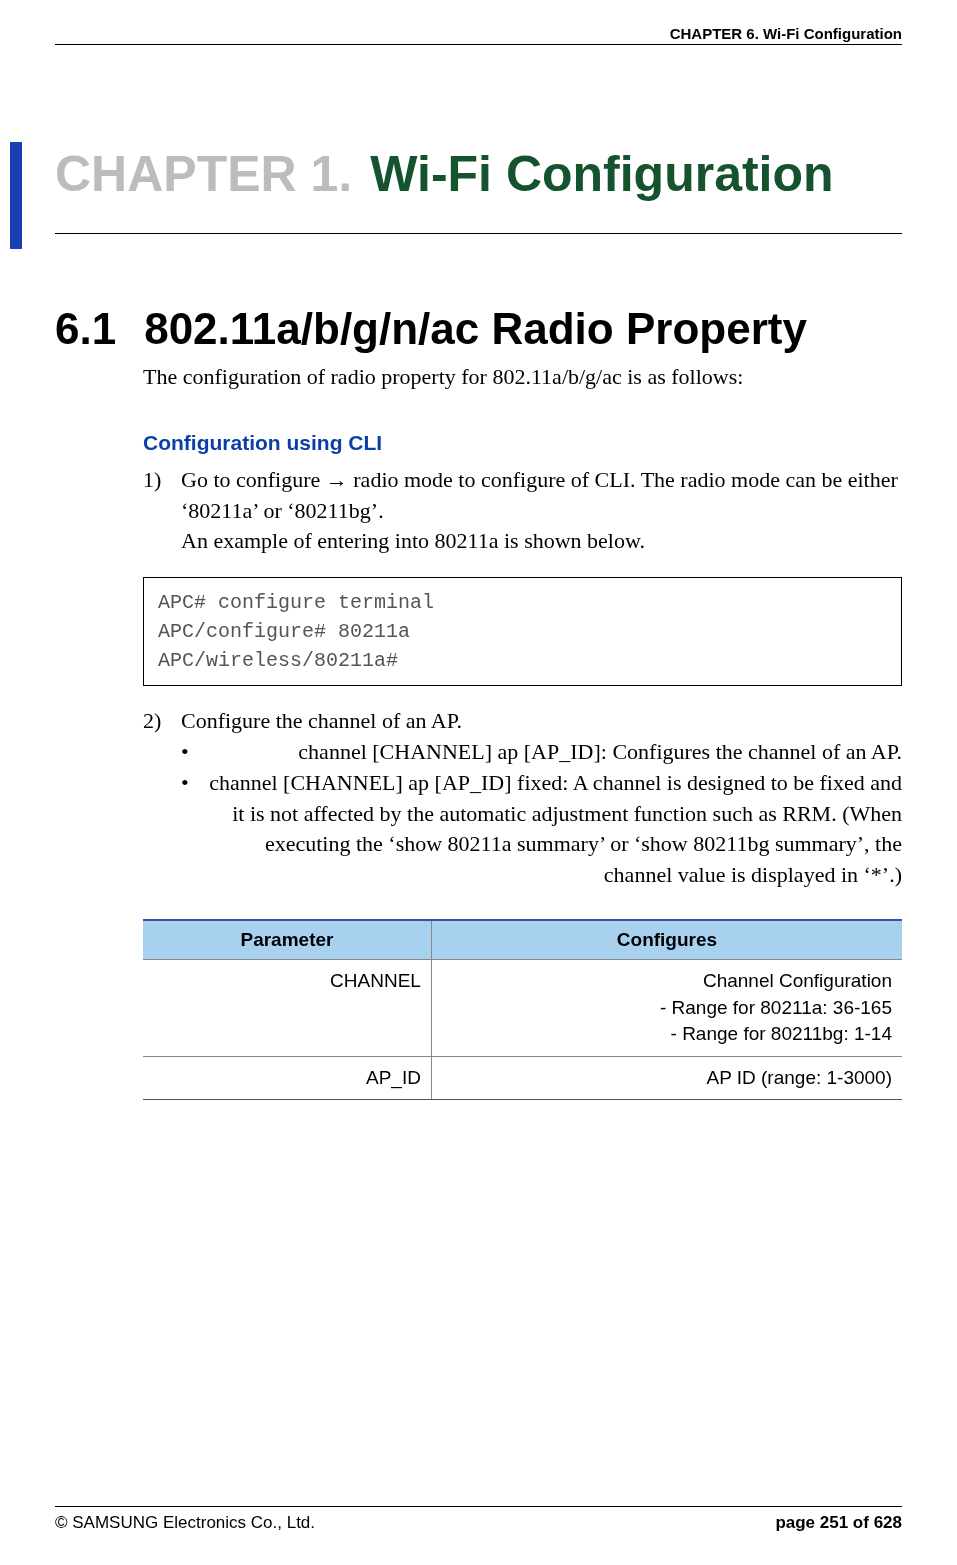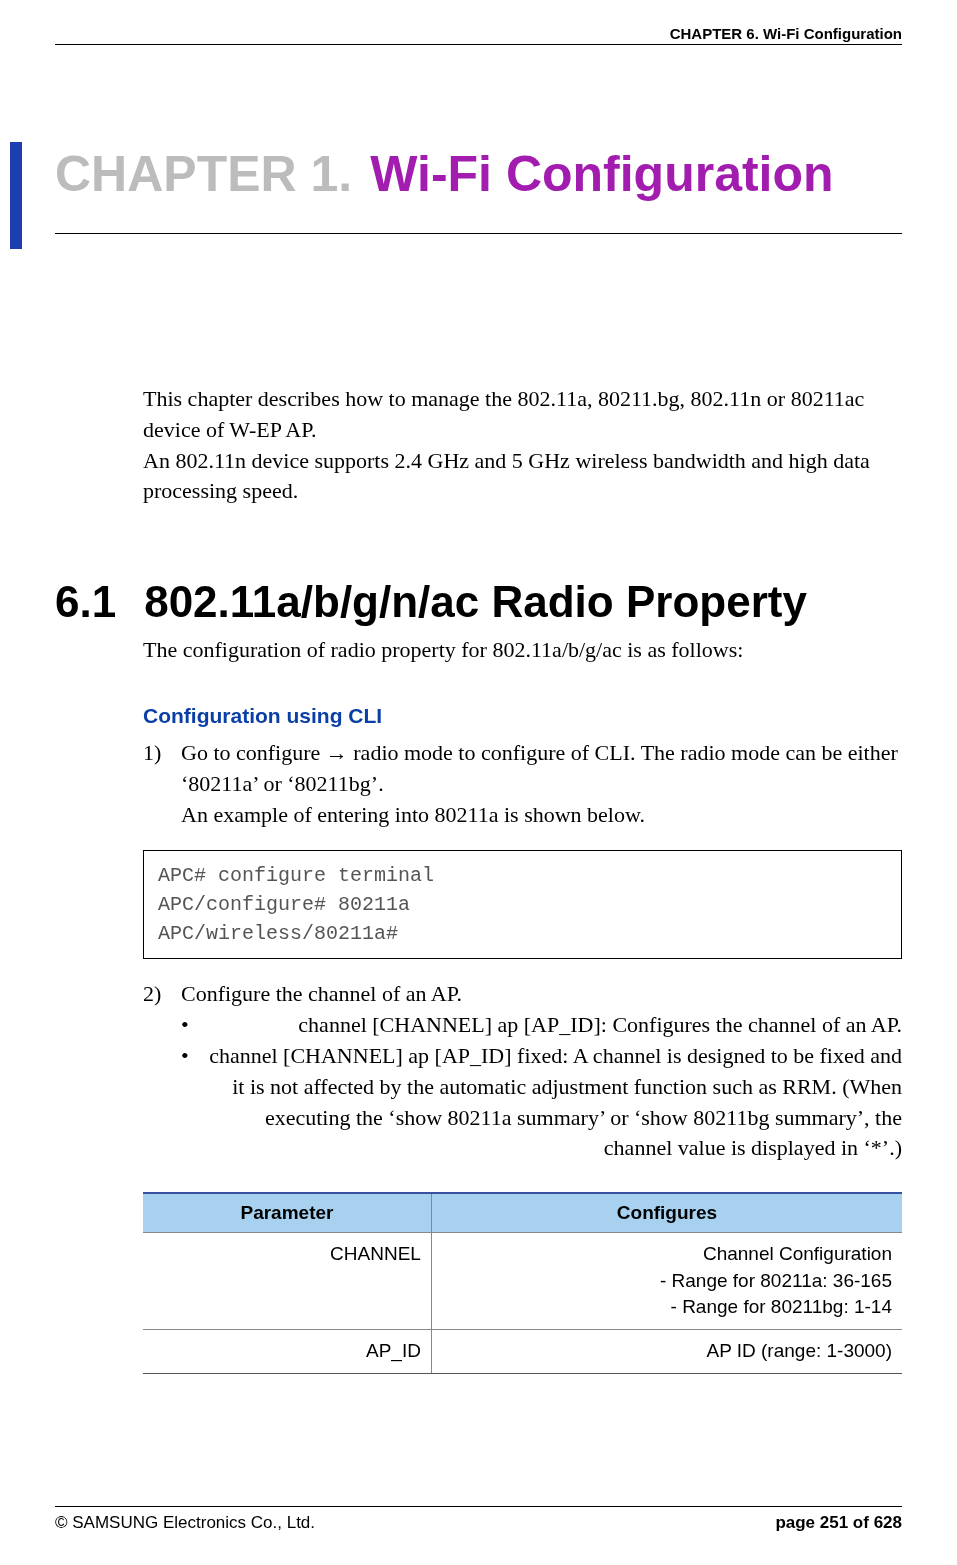--- a/index.html
+++ b/index.html
@@ -43,21 +43,21 @@
       font-family: Arial, Helvetica, sans-serif;
       font-size: 50px;
       font-weight: bold;
       color: #bcbcbc;
       letter-spacing: 0px;
     }
     .chapter-title {
       font-family: Arial, Helvetica, sans-serif;
       font-size: 50px;
       font-weight: bold;
-      color: #a21caf;
+      color: #14532d;
       display: inline;
       margin-left: 18px;
     }
     .body-indent {
       margin-left: 88px;
       margin-right: 0;
     }
     .intro {
       margin-top: 150px;
       font-size: 22px;
@@ -170,24 +170,20 @@
 
   <div class="top-header">
     <span class="top-header-text">CHAPTER 6. Wi-Fi Configuration</span>
   </div>
 
   <div class="chapter-block">
     <div class="chapter-bar"></div>
     <span class="chapter-label">CHAPTER 1.</span><span class="chapter-title">Wi-Fi Configuration</span>
   </div>
 
-  <div class="body-indent intro">
-    <p>This chapter describes how to manage the 802.11a, 80211.bg, 802.11n or 80211ac device of W-EP AP.</p>
-    <p>An 802.11n device supports 2.4 GHz and 5 GHz wireless bandwidth and high data processing speed.</p>
-  </div>
 
   <h2 class="section-h2">
     <span class="num">6.1</span><span>802.11a/b/g/n/ac Radio Property</span>
   </h2>
 
 
   <div class="body-indent">
     <p class="section-p">The configuration of radio property for 802.11a/b/g/ac is as follows:</p>
 
     <h4 class="sub-h4">Configuration using CLI</h4>

